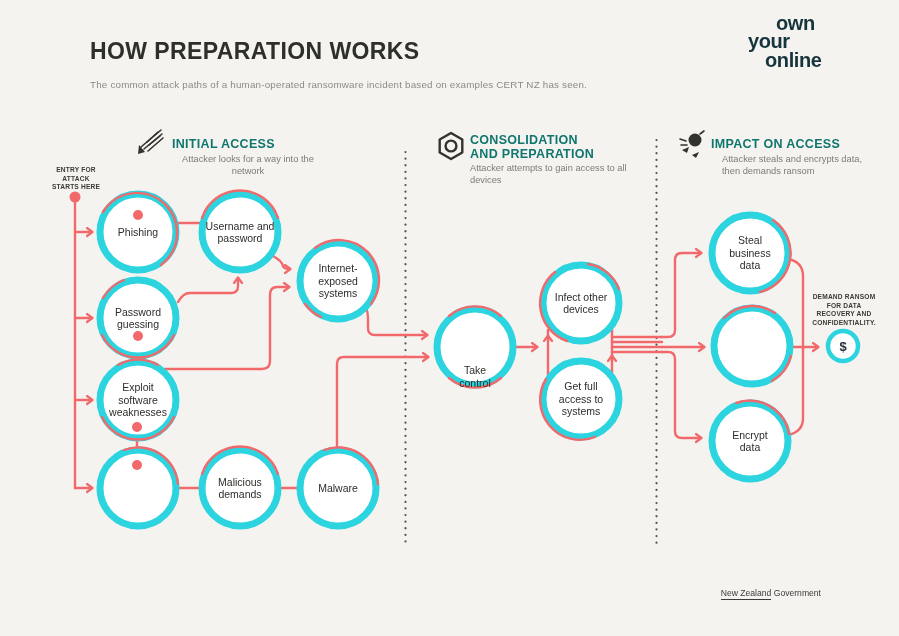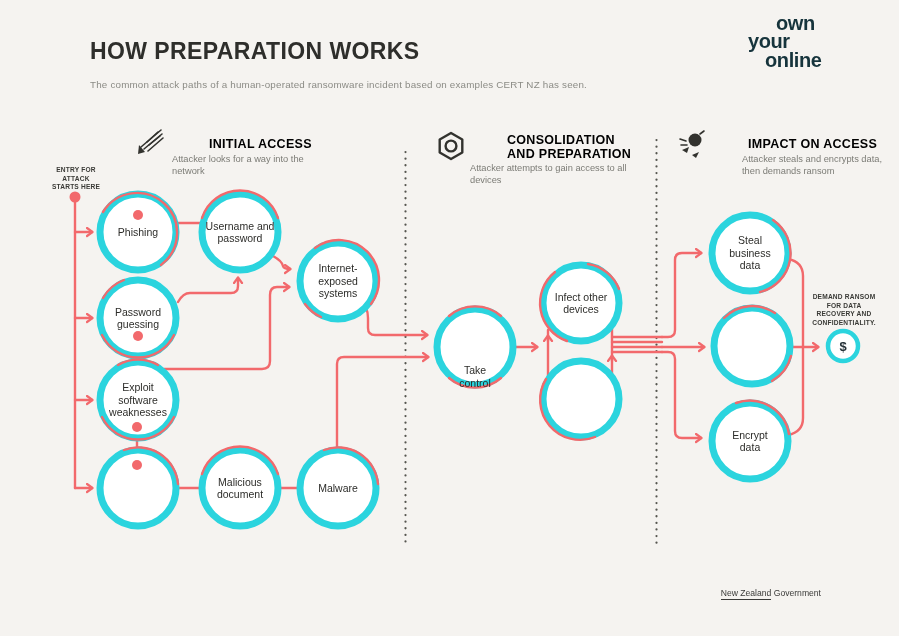--- a/index.html
+++ b/index.html
@@ -4,21 +4,21 @@
 <style>
   html,body{margin:0;padding:0;}
   .stage{position:relative;width:899px;height:636px;background:#f5f3f0;overflow:hidden;
          font-family:"Liberation Sans","DejaVu Sans",sans-serif;color:#32322e;}
   .abs{position:absolute;}
   .page-title{left:90px;top:38px;font-size:23px;font-weight:bold;letter-spacing:.4px;color:#2e2e2b;}
   .page-subtitle{left:90px;top:79px;font-size:9.8px;color:#8b8b85;letter-spacing:.2px;}
   .logo{left:748px;top:14px;width:110px;font-weight:bold;color:#16343c;font-size:20px;line-height:.92;letter-spacing:-.4px;}
   .logo .l1{margin-left:28px;}
   .logo .l3{margin-left:17px;}
-  .sec-title{font-size:12.5px;font-weight:bold;letter-spacing:.3px;color:#000000;white-space:pre-line;line-height:1.15;margin-left:37px;}
+  .sec-title{font-size:12.5px;font-weight:bold;letter-spacing:.3px;color:#0f766e;white-space:pre-line;line-height:1.15;}
   .sec-desc{font-size:9.3px;color:#7c7c76;line-height:1.25;}
   .tiny-caps{font-size:6.6px;font-weight:bold;letter-spacing:.2px;color:#3a3a36;text-align:center;
              white-space:pre-line;line-height:1.32;}
   .node-label{display:flex;align-items:center;justify-content:center;text-align:center;
               width:90px;height:84px;font-size:10.5px;line-height:1.18;color:#2d2d2a;padding:0;}
   .node-label span{display:inline-block;max-width:70px;}
   .dollar{display:flex;align-items:center;justify-content:center;width:30px;height:30px;
           font-size:13px;font-weight:bold;color:#263238;}
   .footer-govt{right:78px;top:588px;font-size:8.6px;color:#3a3a38;}
   .footer-govt .nz{border-bottom:1px solid #3a3a38;padding-bottom:1px;text-align:right;}
@@ -144,42 +144,42 @@
     <g fill="none" stroke="#32322e" stroke-width="1.6" stroke-linecap="round">
       <path d="M25,2 L5,19"></path>
         <path d="M26,6 L8,21"></path>
         <path d="M27,10 L12,23"></path>
       <path d="M22,4 L11,14"></path>
         <path d="M24,8 L13,17"></path>
     </g>
     <path d="M3,17 L9,24 L2,26 z" fill="#32322e"></path>
   </svg>
   <div class="abs sec-title" style="left:172px;top:137px;">INITIAL ACCESS</div>
-  <div class="abs sec-desc" style="left:172px;top:154px;width:152px;">Attacker looks for a way into the network</div>
+  <div class="abs sec-desc" style="left:172px;top:154px;width:152px;text-align:center;">Attacker looks for a way into the network</div>
 
   <svg class="abs" style="left:436px;top:131px;" width="30" height="30" viewBox="0 0 30 30">
     <path d="M15,2 L26.3,8.5 V21.5 L15,28 L3.7,21.5 V8.5 Z" fill="none" stroke="#32322e" stroke-width="2.4" stroke-linejoin="round"></path>
     <circle cx="15" cy="15" r="5.4" fill="none" stroke="#32322e" stroke-width="2.4"></circle>
   </svg>
   <div class="abs sec-title" style="left:470px;top:133px;">CONSOLIDATION
 AND PREPARATION</div>
   <div class="abs sec-desc" style="left:470px;top:163px;width:178px;">Attacker attempts to gain access to all devices</div>
 
   <svg class="abs" style="left:678px;top:129px;" width="30" height="32" viewBox="0 0 30 32">
     <circle cx="17" cy="11" r="6.5" fill="#32322e"></circle>
     <g stroke="#32322e" stroke-width="1.6" stroke-linecap="round">
       <path d="M2,10 L8,12"></path>
         <path d="M3,16 L9,16"></path>
         <path d="M26,2 L22,5"></path>
     </g>
     <path d="M4,21 L11,18 L9,24 z" fill="#32322e"></path>
     <path d="M14,26 L21,23 L18,29 z" fill="#32322e"></path>
   </svg>
   <div class="abs sec-title" style="left:711px;top:137px;">IMPACT ON ACCESS</div>
-  <div class="abs sec-desc" style="left:742px;top:154px;width:150px;">Attacker steals and encrypts data, then demands ransom</div>
+  <div class="abs sec-desc" style="left:722px;top:154px;width:150px;">Attacker steals and encrypts data, then demands ransom</div>
 
   <div class="abs tiny-caps" style="left:46px;top:166px;width:60px;">ENTRY FOR
 ATTACK
 STARTS HERE</div>
   <div class="abs tiny-caps" style="left:805px;top:293px;width:78px;">DEMAND RANSOM
 FOR DATA
 RECOVERY AND
 CONFIDENTIALITY.</div>
 
   <div class="abs node-label" style="left:93px;top:190px;">
@@ -191,30 +191,33 @@
   <div class="abs node-label" style="left:93px;top:276px;">
       <span>Password guessing</span>
     </div>
   <div class="abs node-label" style="left:293px;top:239px;">
       <span>Internet-exposed systems</span>
     </div>
   <div class="abs node-label" style="left:93px;top:358px;">
       <span>Exploit software weaknesses</span>
     </div>
   <div class="abs node-label" style="left:195px;top:446px;">
-      <span>Malicious document</span>
+      <span>Malicious demands</span>
     </div>
   <div class="abs node-label" style="left:293px;top:446px;">
       <span>Malware</span>
     </div>
   <div class="abs node-label" style="left:430px;top:305px;align-items:flex-end;">
       <span style="max-width:52px;">Take control</span>
     </div>
   <div class="abs node-label" style="left:536px;top:261px;">
       <span>Infect other devices</span>
+    </div>
+  <div class="abs node-label" style="left:536px;top:357px;">
+      <span style="max-width:62px;">Get full access to systems</span>
     </div>
   <div class="abs node-label" style="left:705px;top:211px;">
       <span style="max-width:58px;">Steal business data</span>
     </div>
   <div class="abs node-label" style="left:705px;top:399px;">
       <span style="max-width:58px;">Encrypt data</span>
     </div>
 
   <div class="abs dollar" style="left:828px;top:331px;">$</div>
 

